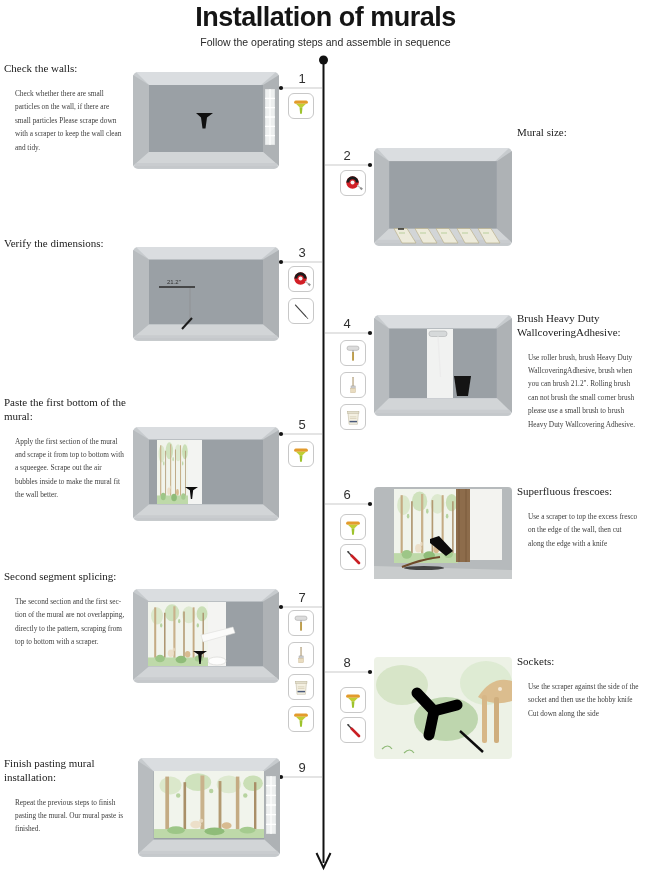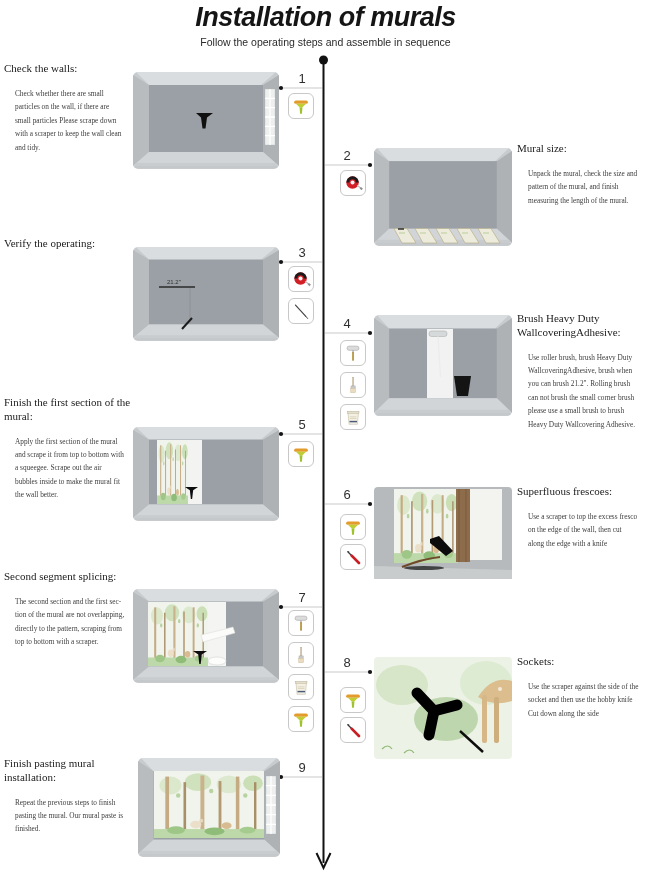--- a/index.html
+++ b/index.html
@@ -1,35 +1,35 @@
 <!DOCTYPE html>
 <html><head>
 <meta charset="utf-8">
 <style>
   html,body{margin:0;padding:0;background:#fff;}
   .page{position:relative;width:651px;height:879px;background:#ffffff;overflow:hidden;
         font-family:"Liberation Sans", sans-serif;}
   .title{position:absolute;left:0;top:2px;width:651px;text-align:center;
-         font-size:27px;font-weight:700;color:#151515;letter-spacing:-0.5px;font-style:italic;}
+         font-size:27px;font-weight:700;color:#151515;letter-spacing:-0.5px;}
   .subtitle{position:absolute;left:0;top:36px;width:651px;text-align:center;
             font-size:10.5px;color:#2b2b2b;}
   .tb{position:absolute;font-family:Liberation Serif, serif;}
   .h{font-size:11px;font-weight:400;color:#1b1b1b;margin:0 0 4px 0;line-height:1.25;}
   .b{font-size:7.3px;color:#3d3d3d;margin:11px;line-height:1.85;}
   .num{position:absolute;width:40px;text-align:center;font-size:13px;color:#2f2f2f;}
   .ib{position:absolute;width:26px;height:26px;border:1px solid #c8c8c8;border-radius:6px;
       background:#fff;display:flex;align-items:center;justify-content:center;box-sizing:border-box;}
   figure{margin:0;position:absolute;}
   figure svg{display:block;width:100%;height:100%;}
   .tl{position:absolute;left:0;top:0;width:651px;height:879px;pointer-events:none;}
   
   .t1{left:4px;top:62px;width:131px}   .t3{left:4px;top:237px;width:131px}
   .t5{left:4px;top:396px;width:131px}  .t7{left:4px;top:570px;width:133px}
   .t9{left:4px;top:757px;width:131px}
-  .t2{left:517px;top:142px;width:133px}.t4{left:517px;top:312px;width:133px}
+  .t2{left:517px;top:126px;width:133px}.t4{left:517px;top:312px;width:133px}
   .t6{left:517px;top:485px;width:133px}.t8{left:517px;top:655px;width:133px}
   
   .m1{left:133px;top:72px;width:146px;height:97px}
   .m2{left:374px;top:148px;width:138px;height:98px}
   .m3{left:133px;top:247px;width:146px;height:94px}
   .m4{left:374px;top:315px;width:138px;height:101px}
   .m5{left:133px;top:427px;width:146px;height:94px}
   .m6{left:374px;top:487px;width:138px;height:92px}
   .m7{left:133px;top:589px;width:146px;height:94px}
   .m8{left:374px;top:657px;width:138px;height:102px}
@@ -161,31 +161,30 @@
   <div class="num" style="left:282px;top:590px">7</div>
   <div class="num" style="left:327px;top:655px">8</div>
   <div class="num" style="left:282px;top:760px">9</div>
 
   <div class="tb t1">
     <h2 class="h">Check the walls:</h2>
     <p class="b">Check whether there are small particles on the wall, if there are small particles Please scrape down with a scraper to keep the wall clean and tidy.</p>
   </div>
   <div class="tb t2">
     <h2 class="h">Mural size:</h2>
-    <p class="b">Unpack the mural, check the size and pattern of the mural, and finish measuring the length of the mural.</p>
   </div>
   <div class="tb t3">
-    <h2 class="h">Verify the operating:</h2>
+    <h2 class="h">Verify the dimensions:</h2>
   </div>
   <div class="tb t4">
     <h2 class="h">Brush Heavy Duty WallcoveringAdhesive:</h2>
     <p class="b">Use roller brush, brush Heavy Duty WallcoveringAdhesive, brush when you can brush 21.2". Rolling brush can not brush the small corner brush please use a small brush to brush Heavy Duty Wallcovering Adhesive.</p>
   </div>
   <div class="tb t5">
-    <h2 class="h">Finish the first section of the mural:</h2>
+    <h2 class="h">Paste the first bottom of the mural:</h2>
     <p class="b">Apply the first section of the mural and scrape it from top to bottom with a squeegee. Scrape out the air bubbles inside to make the mural fit the wall better.</p>
   </div>
   <div class="tb t6">
     <h2 class="h">Superfluous frescoes:</h2>
     <p class="b">Use a scraper to top the excess fresco on the edge of the wall, then cut along the edge with a knife</p>
   </div>
   <div class="tb t7">
     <h2 class="h">Second segment splicing:</h2>
     <p class="b">The second section and the first sec-tion of the mural are not overlapping, directly to the pattern, scraping from top to bottom with a scraper.</p>
   </div>

